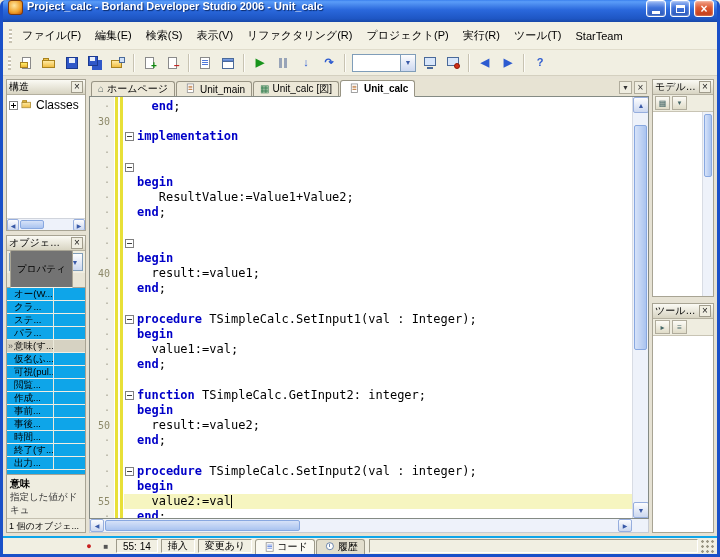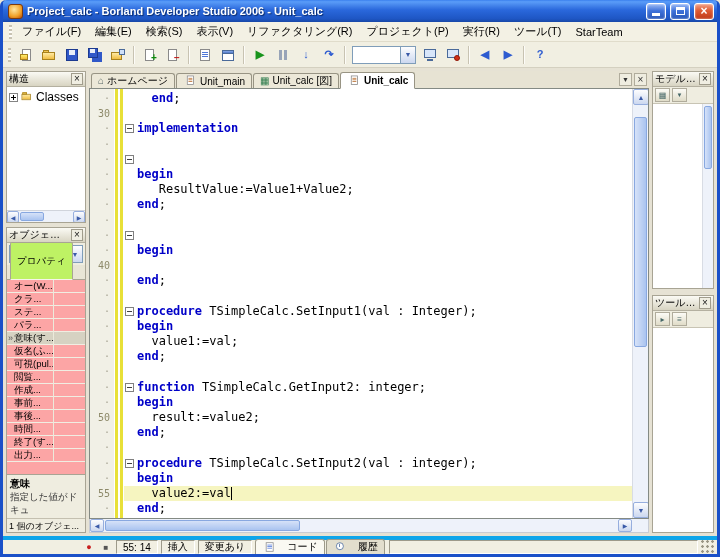--- a/index.html
+++ b/index.html
@@ -1,31 +1,31 @@
 <!DOCTYPE html>
 <html><head>
 <meta charset="utf-8">
 <style>
   html,body{margin:0;padding:0}
   body{width:720px;height:557px;overflow:hidden;font-family:"Liberation Sans",sans-serif;font-size:11px;background:#ece9d8;position:relative}
   *{box-sizing:border-box}
   .window{position:absolute;inset:0;display:flex;flex-direction:column;background:#ece9d8;border:3px solid #1a50c8;border-top:none;border-radius:6px 6px 0 0}
   
-  .titlebar{height:22px;flex:none;display:flex;align-items:center;gap:4px;padding:0 3px 0 5px;border-radius:4px 4px 0 0;
+  .titlebar{height:22px;flex:none;display:flex;align-items:flex-start;gap:4px;padding:0 3px 0 5px;border-radius:4px 4px 0 0;
     background:linear-gradient(180deg,#3a80ee 0%,#5a9cf8 8%,#2a68dc 45%,#1e56c4 85%,#1848a8 100%)}
   .title-text{flex:1;color:#fff;font-weight:bold;font-size:11px;white-space:nowrap;overflow:hidden;text-shadow:1px 1px 1px #0a2a6a}
   .appicon{width:15px;height:15px;flex:none;border-radius:3px;border:1px solid #7a3a10;background:radial-gradient(circle at 40% 35%,#ffe6a0,#f0a028 60%,#b84808)}
   .wbtn{width:20px;height:17px;flex:none;border-radius:3px;border:1px solid #fff;display:flex;align-items:center;justify-content:center;
     background:linear-gradient(#9ebcf6,#3f72da 45%,#2a57b8);box-shadow:inset 0 0 2px rgba(255,255,255,.8)}
   .wbtn.close{background:linear-gradient(#f2a38a,#dd5a33 45%,#c03a18)}
   .g-min{width:8px;height:3px;background:#fff;margin-top:7px}
   .g-max{width:9px;height:8px;border:1px solid #fff;border-top-width:3px}
   .g-close::before{content:"×";color:#fff;font-weight:bold;font-size:12px;line-height:1}
   
-  .menubar{height:20px;flex:none;display:flex;align-items:center;background:#f3f1e4;border-bottom:1px solid #e0dccb;padding:0 3px}
+  .menubar{height:28px;flex:none;display:flex;align-items:center;background:#f3f1e4;border-bottom:1px solid #e0dccb;padding:0 3px}
   .tgrip{width:3px;height:14px;flex:none;margin:0 3px;background:repeating-linear-gradient(180deg,#c8c3b2 0 2px,#fdfcf8 2px 4px)}
   .mitems{display:flex;align-items:center;flex:1}
   .mitem{padding:2px 7px;white-space:nowrap;font-size:11px}
   
   .toolbar{height:26px;flex:none;display:flex;align-items:center;background:#f1efe2;border-bottom:1px solid #d4d0c0;padding:0 2px;gap:1px}
   .tsep{width:2px;height:18px;flex:none;margin:0 3px;border-left:1px solid #c8c3b2;border-right:1px solid #fdfcf8}
   .tb{width:22px;height:22px;flex:none;display:flex;align-items:center;justify-content:center;border:1px solid transparent;border-radius:2px}
   .gly{font-size:11px;font-weight:bold;line-height:1}
   .g-green{color:#18941c}.g-blue{color:#2d5bd0}
   .tcombo{width:64px;height:18px;flex:none;margin:0 2px;background:#fff;border:1px solid #7f9db9;display:flex;align-items:center}
@@ -91,23 +91,23 @@
   .sa-left::before{content:"◀";font-size:6px}
   .sa-right::before{content:"▶";font-size:6px}
   .sa-up::before{content:"▲";font-size:7px}
   .sa-down::before{content:"▼";font-size:7px}
   .sb-track,.htrack{flex:1;position:relative}
   .sb-thumb,.hthumb{position:absolute;top:1px;bottom:1px;left:1px;background:linear-gradient(#d6e2f8,#aac4f0);border:1px solid #88a8e0;border-radius:2px}
   
   .panel.inspector{flex:1}
   .combo{height:18px;flex:none;margin:2px;background:#fff;border:1px solid #7f9db9;display:flex;align-items:center}
   .tabrow{height:15px;flex:none;display:flex;align-items:flex-end;padding-left:3px;background:#e8e5d6;border-bottom:1px solid #a8a494}
-  .ptab{height:16px;margin-bottom:-1px;padding:18px 6px;font-size:9.5px;display:flex;align-items:center;background:#bef264;
+  .ptab{height:16px;margin-bottom:-1px;padding:18px 6px;font-size:9.5px;display:flex;align-items:center;background:#737373;
     border:1px solid #a8a494;border-bottom:1px solid #f6f4ea;border-radius:2px 2px 0 0}
-  .pgrid{flex:1;background:#fca5a5;overflow:hidden}
+  .pgrid{flex:1;background:#0ea5e9;overflow:hidden}
   .prow{height:13px;display:flex;align-items:center;font-size:9.5px;border-bottom:1px solid #f0eee2}
   .pmark{width:7px;flex:none;color:#555;font-size:9px;text-align:center}
   .prow.sel .pmark::before{content:"»"}
   .pn{width:40px;flex:none;white-space:nowrap;overflow:hidden;border-right:1px solid #eceadb}
   .pv{flex:1;height:100%}
   .prow.sel{background:#d6d2c2}
   .pdesc{height:44px;flex:none;border-top:1px solid #a8a494;padding:2px 3px;overflow:hidden;background:#efede0}
   .pdesc-t{font-weight:bold;font-size:10px}
   .pdesc-x{font-size:9.5px;color:#333}
   .pstatus{height:14px;flex:none;border-top:1px solid #c4c0b0;font-size:9px;padding:1px 2px;white-space:nowrap;overflow:hidden;background:#efede0}
@@ -155,30 +155,30 @@
   .mtool.t1::before{content:"▦"}
   .mtool.t2::before{content:"▼";font-size:6px}
   .mtool.t3::before{content:"▸"}
   .mtool.t4::before{content:"≡"}
   .mv-body{flex:1;display:flex;background:#fff}
   .mv-white{flex:1}
   .mv-scroll{width:11px;flex:none;background:#eef2fa;border-left:1px solid #d8dce4;position:relative}
   .mv-thumb{position:absolute;left:1px;right:1px;top:2px;height:34%;background:linear-gradient(90deg,#d6e2f8,#aac4f0);border:1px solid #88a8e0;border-radius:2px}
   .panel.palette{flex:1}
   
-  .statusbar{height:18px;flex:none;display:flex;align-items:center;gap:3px;background:#f1efe2;border-top:4px solid #0ea5e9;padding:0 2px}
+  .statusbar{height:18px;flex:none;display:flex;align-items:center;gap:3px;background:#f1efe2;border-top:2px solid #0ea5e9;padding:0 2px}
   .sb-spacer{width:74px;flex:none}
   .macro{width:14px;height:14px;flex:none;display:flex;align-items:center;justify-content:center;border:1px solid transparent}
   .macro::before{content:"●";color:#c82020;font-size:9px}
   .macro.stop::before{content:"■";color:#555;font-size:8px}
   .cell{height:14px;display:flex;align-items:center;padding:0 6px;font-size:10px;white-space:nowrap;
     border:1px solid;border-color:#9d9a8a #fff #fff #9d9a8a}
   .cell.fill{flex:1}
   .btabs{display:flex;align-items:flex-end;height:100%}
-  .btab{height:15px;display:flex;align-items:center;gap:12px;padding:0 6px;font-size:10px;border:1px solid #9d9a8a;border-bottom:none;
+  .btab{height:15px;display:flex;align-items:center;gap:2px;padding:0 6px;font-size:10px;border:1px solid #9d9a8a;border-bottom:none;
     border-radius:3px 3px 0 0;background:#e2decd;margin-right:1px}
   .btab.active{background:#faf9f2}
   .btab .ic{width:13px}
   .gripcorner{width:14px;height:14px;flex:none;align-self:flex-end;
     background-image:radial-gradient(circle,#9a9684 1.1px,transparent 1.5px);background-size:5px 5px;background-position:bottom right}
 </style>
 </head>
 <body>
 
 <div class="window">
@@ -514,20 +514,21 @@
               <span class="clbody">
                 <span class="fold"></span>
                 <span class="ctext"><span class="kw">begin</span></span>
               </span>
             </span>
             <span class="cl">
               <span class="gut">40</span>
               <span class="stripe"></span>
               <span class="clbody">
                 <span class="fold"></span>
+                <span class="ctext"><span>  </span><span>result</span><span>:=</span><span>value1</span><span>;</span></span>
               </span>
             </span>
             <span class="cl">
               <span class="gut dot">·</span>
               <span class="stripe"></span>
               <span class="clbody">
                 <span class="fold"></span>
                 <span class="ctext"><span class="kw">end</span><span>;</span></span>
               </span>
             </span>

